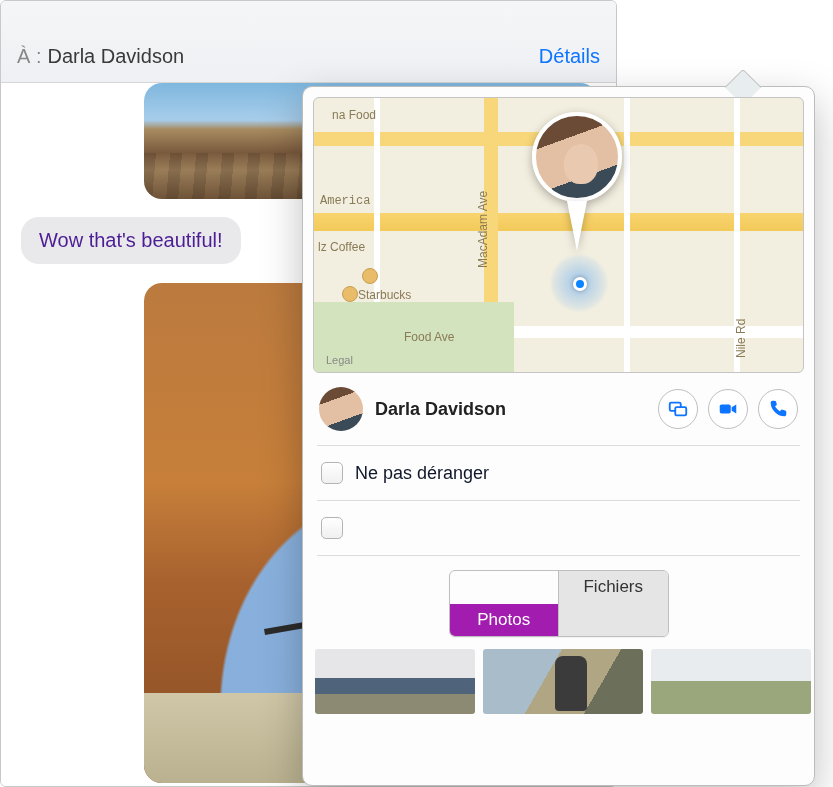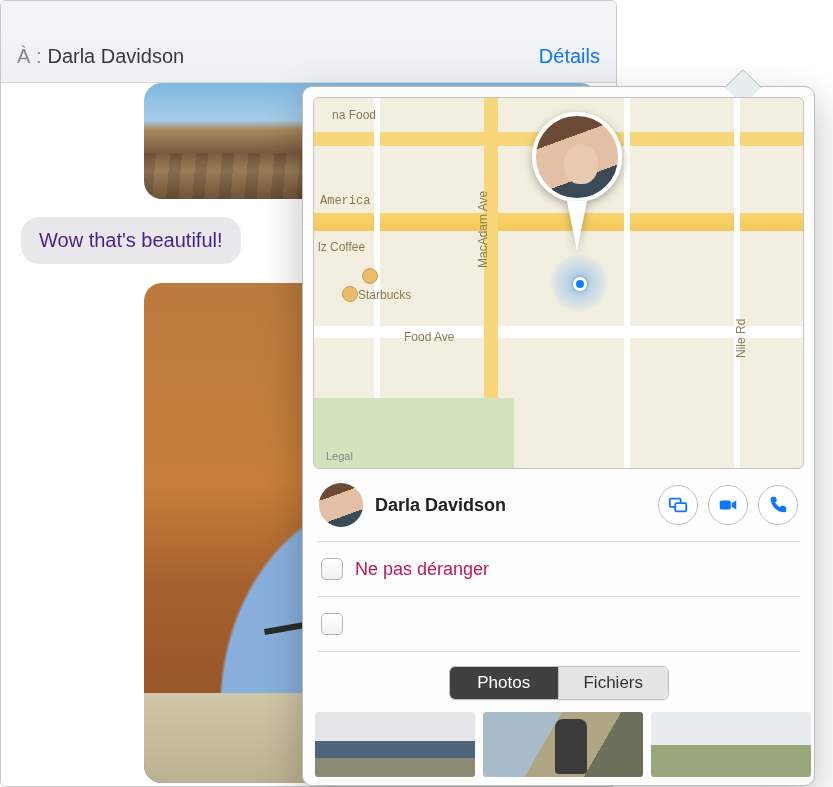--- a/index.html
+++ b/index.html
@@ -102,21 +102,21 @@
     width: 26px; height: 26px;
     background: #e8edf0;
     border-left: 1px solid #bcbcbc;
     border-top: 1px solid #bcbcbc;
     transform: rotate(45deg);
     border-top-left-radius: 4px;
   }
 
   .map {
     margin: 10px 10px 0 10px;
-    height: 372px;
+    height: 276px;
     border: 1px solid #c4c4c4;
     border-radius: 6px;
     background: #f3efe0;
     position: relative;
     overflow: hidden;
   }
   .road-h { position:absolute; left:0; right:0; background:#f8d77a; }
   .road-h.r1 { top:34px; height:14px; }
   .road-h.r2 { top:115px; height:18px; background:linear-gradient(#f9d46e,#f2c95a); }
   .road-h.r3 { top:228px; height:12px; background:#fff; }
@@ -187,39 +187,39 @@
     display:flex; align-items:center; justify-content:center;
     cursor:pointer; color:#0d75ff;
   }
   .act-btn svg { width:22px; height:22px; }
 
   .sep { height:1px; background:#dcdcdc; margin: 0 14px; }
 
   .opt-row {
     display:flex; align-items:center; gap:12px;
     padding: 16px 18px;
-    font-size:18px; color:#be185d;
+    font-size:18px; color:#0f172a;
   }
   .checkbox {
     width:22px; height:22px; border-radius:5px;
     border:1px solid #b4b4b4;
     background:linear-gradient(#fff,#f0f0f0);
     flex:none;
   }
 
   .segmented {
     display:flex; width:220px; margin: 14px auto 12px;
     border:1px solid #bfbfbf; border-radius:6px; overflow:hidden;
     box-shadow: 0 1px 1px rgba(0,0,0,.05);
   }
   .seg {
     flex:1; text-align:center; padding:6px 0; font-size:17px;
     background:#e5e5e5; color:#333; cursor:pointer;
   }
-  .seg.active { background:#404040; color:#fff; }
+  .seg.active { background:#a21caf; color:#fff;margin-top:33px; }
   .seg + .seg { border-left:1px solid #bfbfbf; }
 
   .thumbs {
     display:flex; gap:8px; padding: 0 12px 12px;
   }
   .thumb {
     width:160px; height:65px; border-radius:3px;
     background:#ccc; flex:none; overflow:hidden;
   }
   .thumb.t1 { background:linear-gradient(#e6e6e8 0 45%, #4f647a 45% 70%, #8c8a72 70% 100%); }

